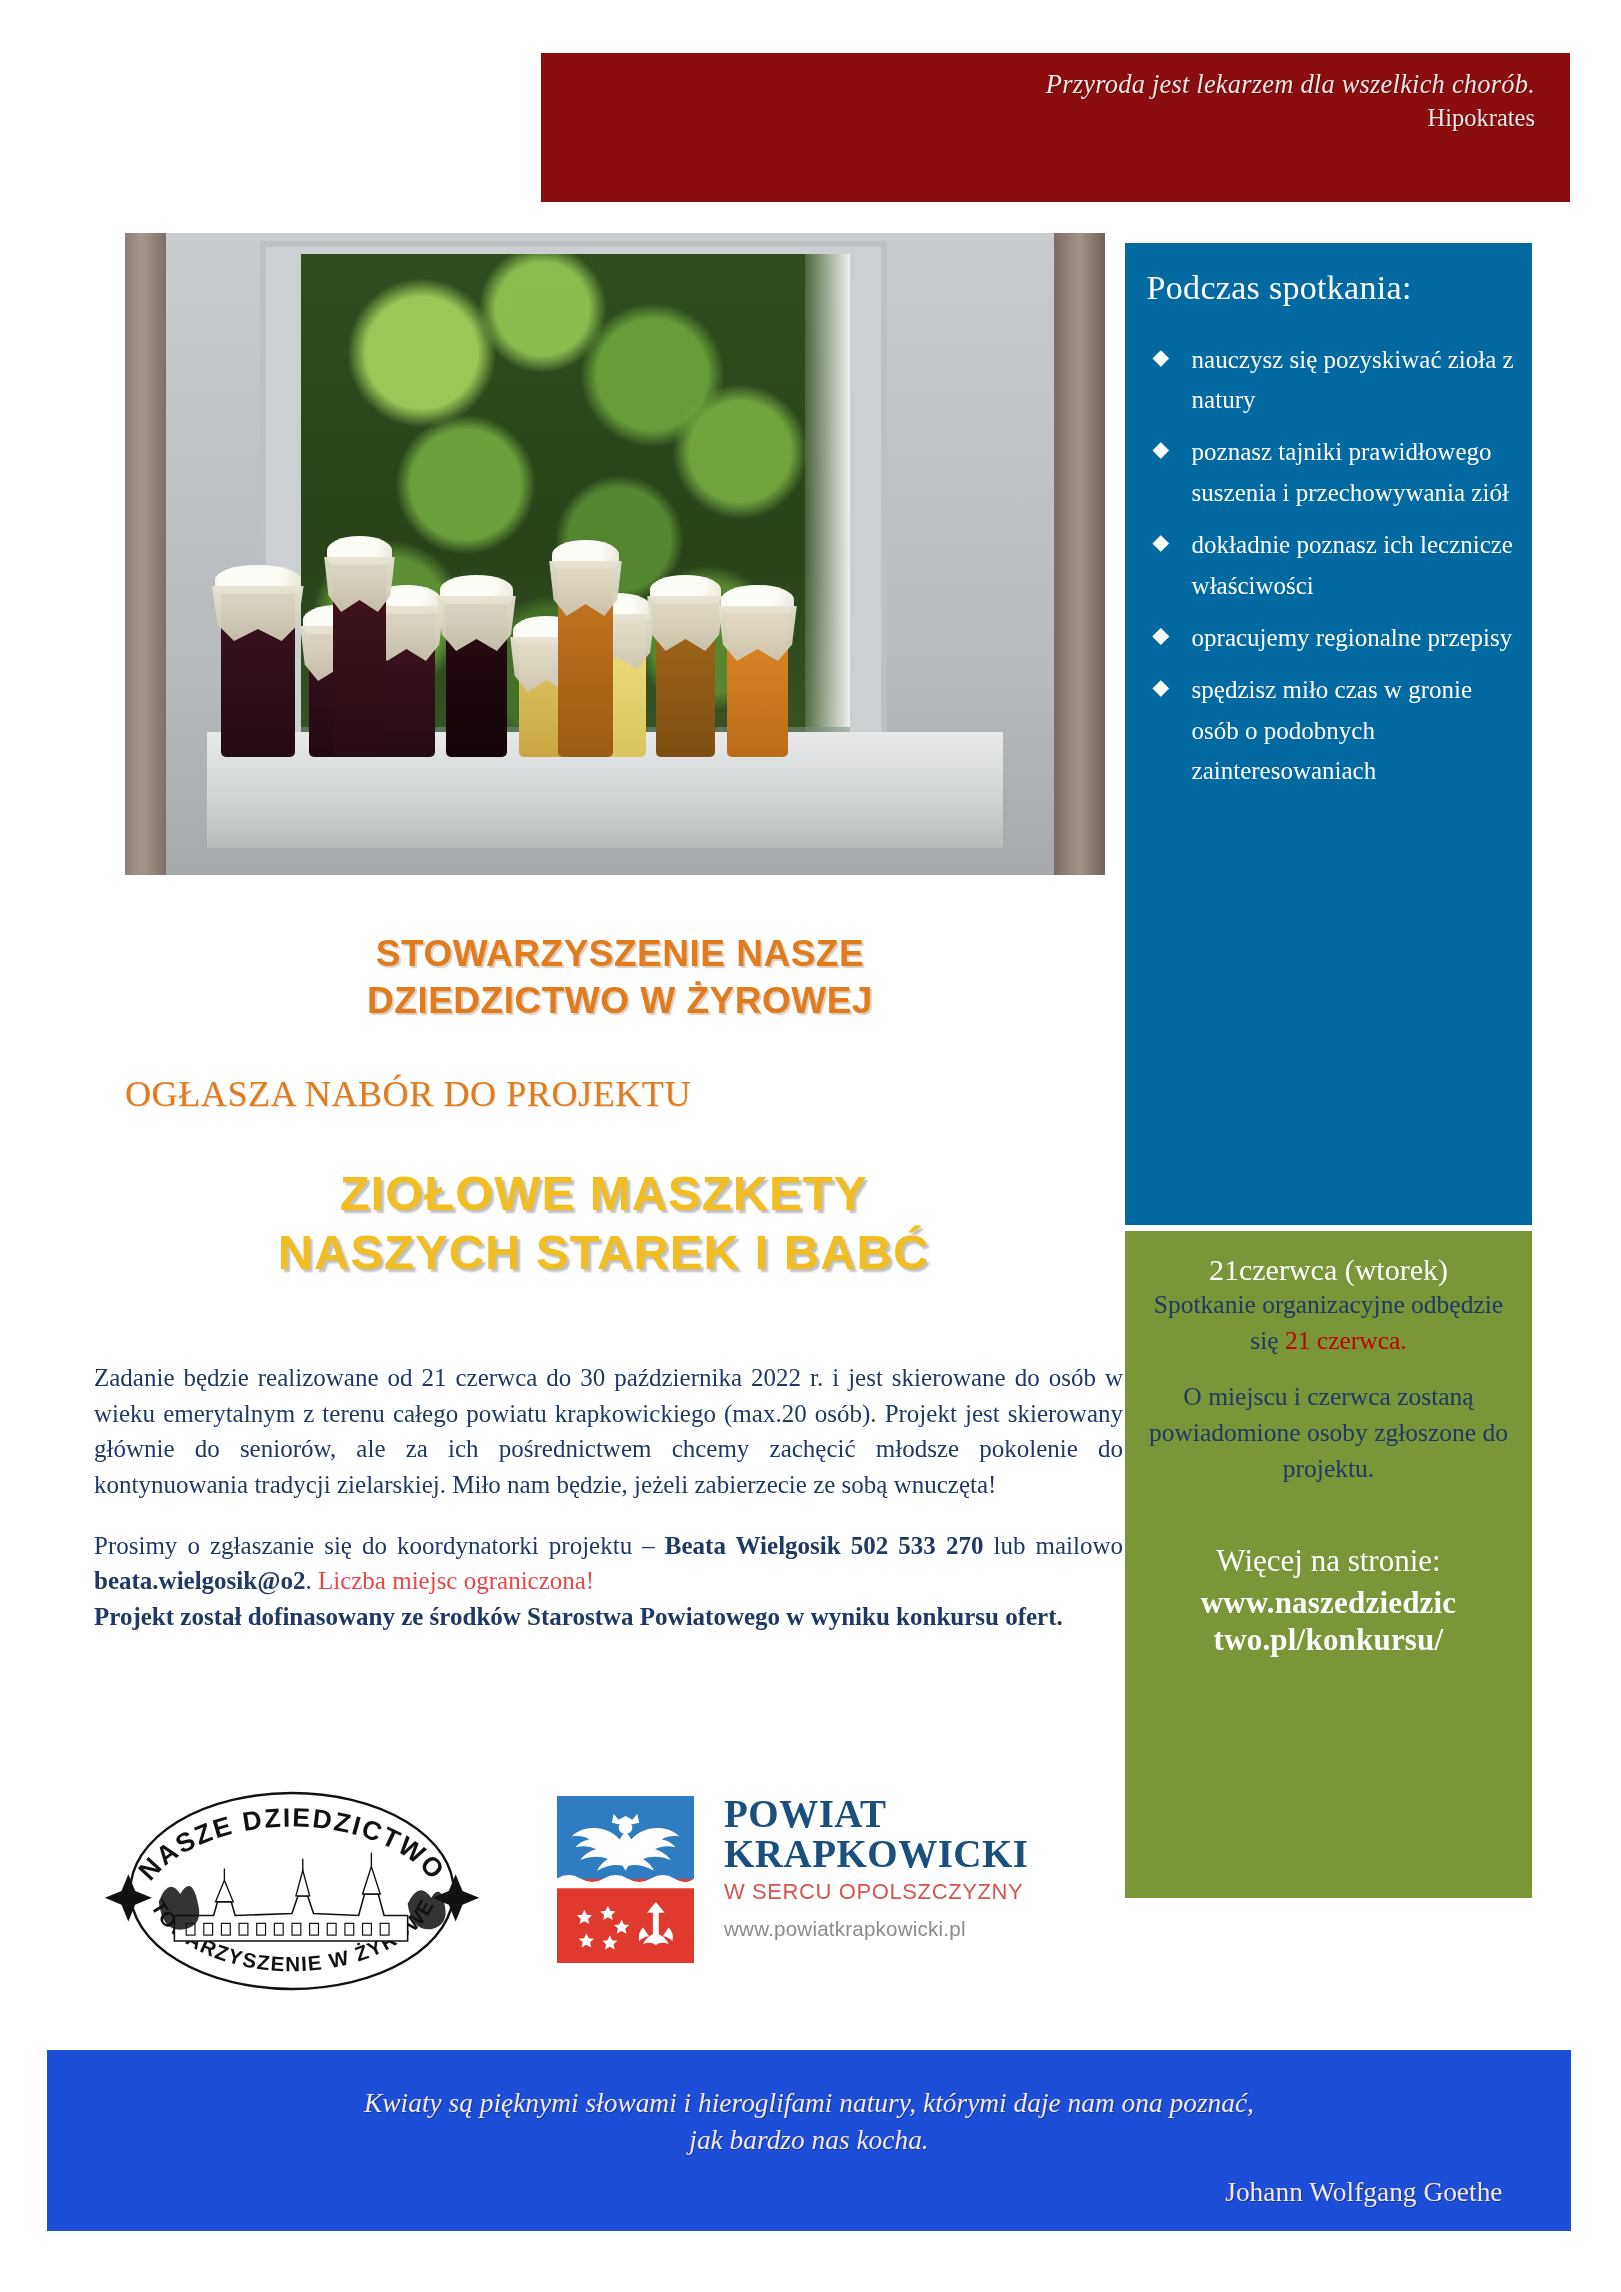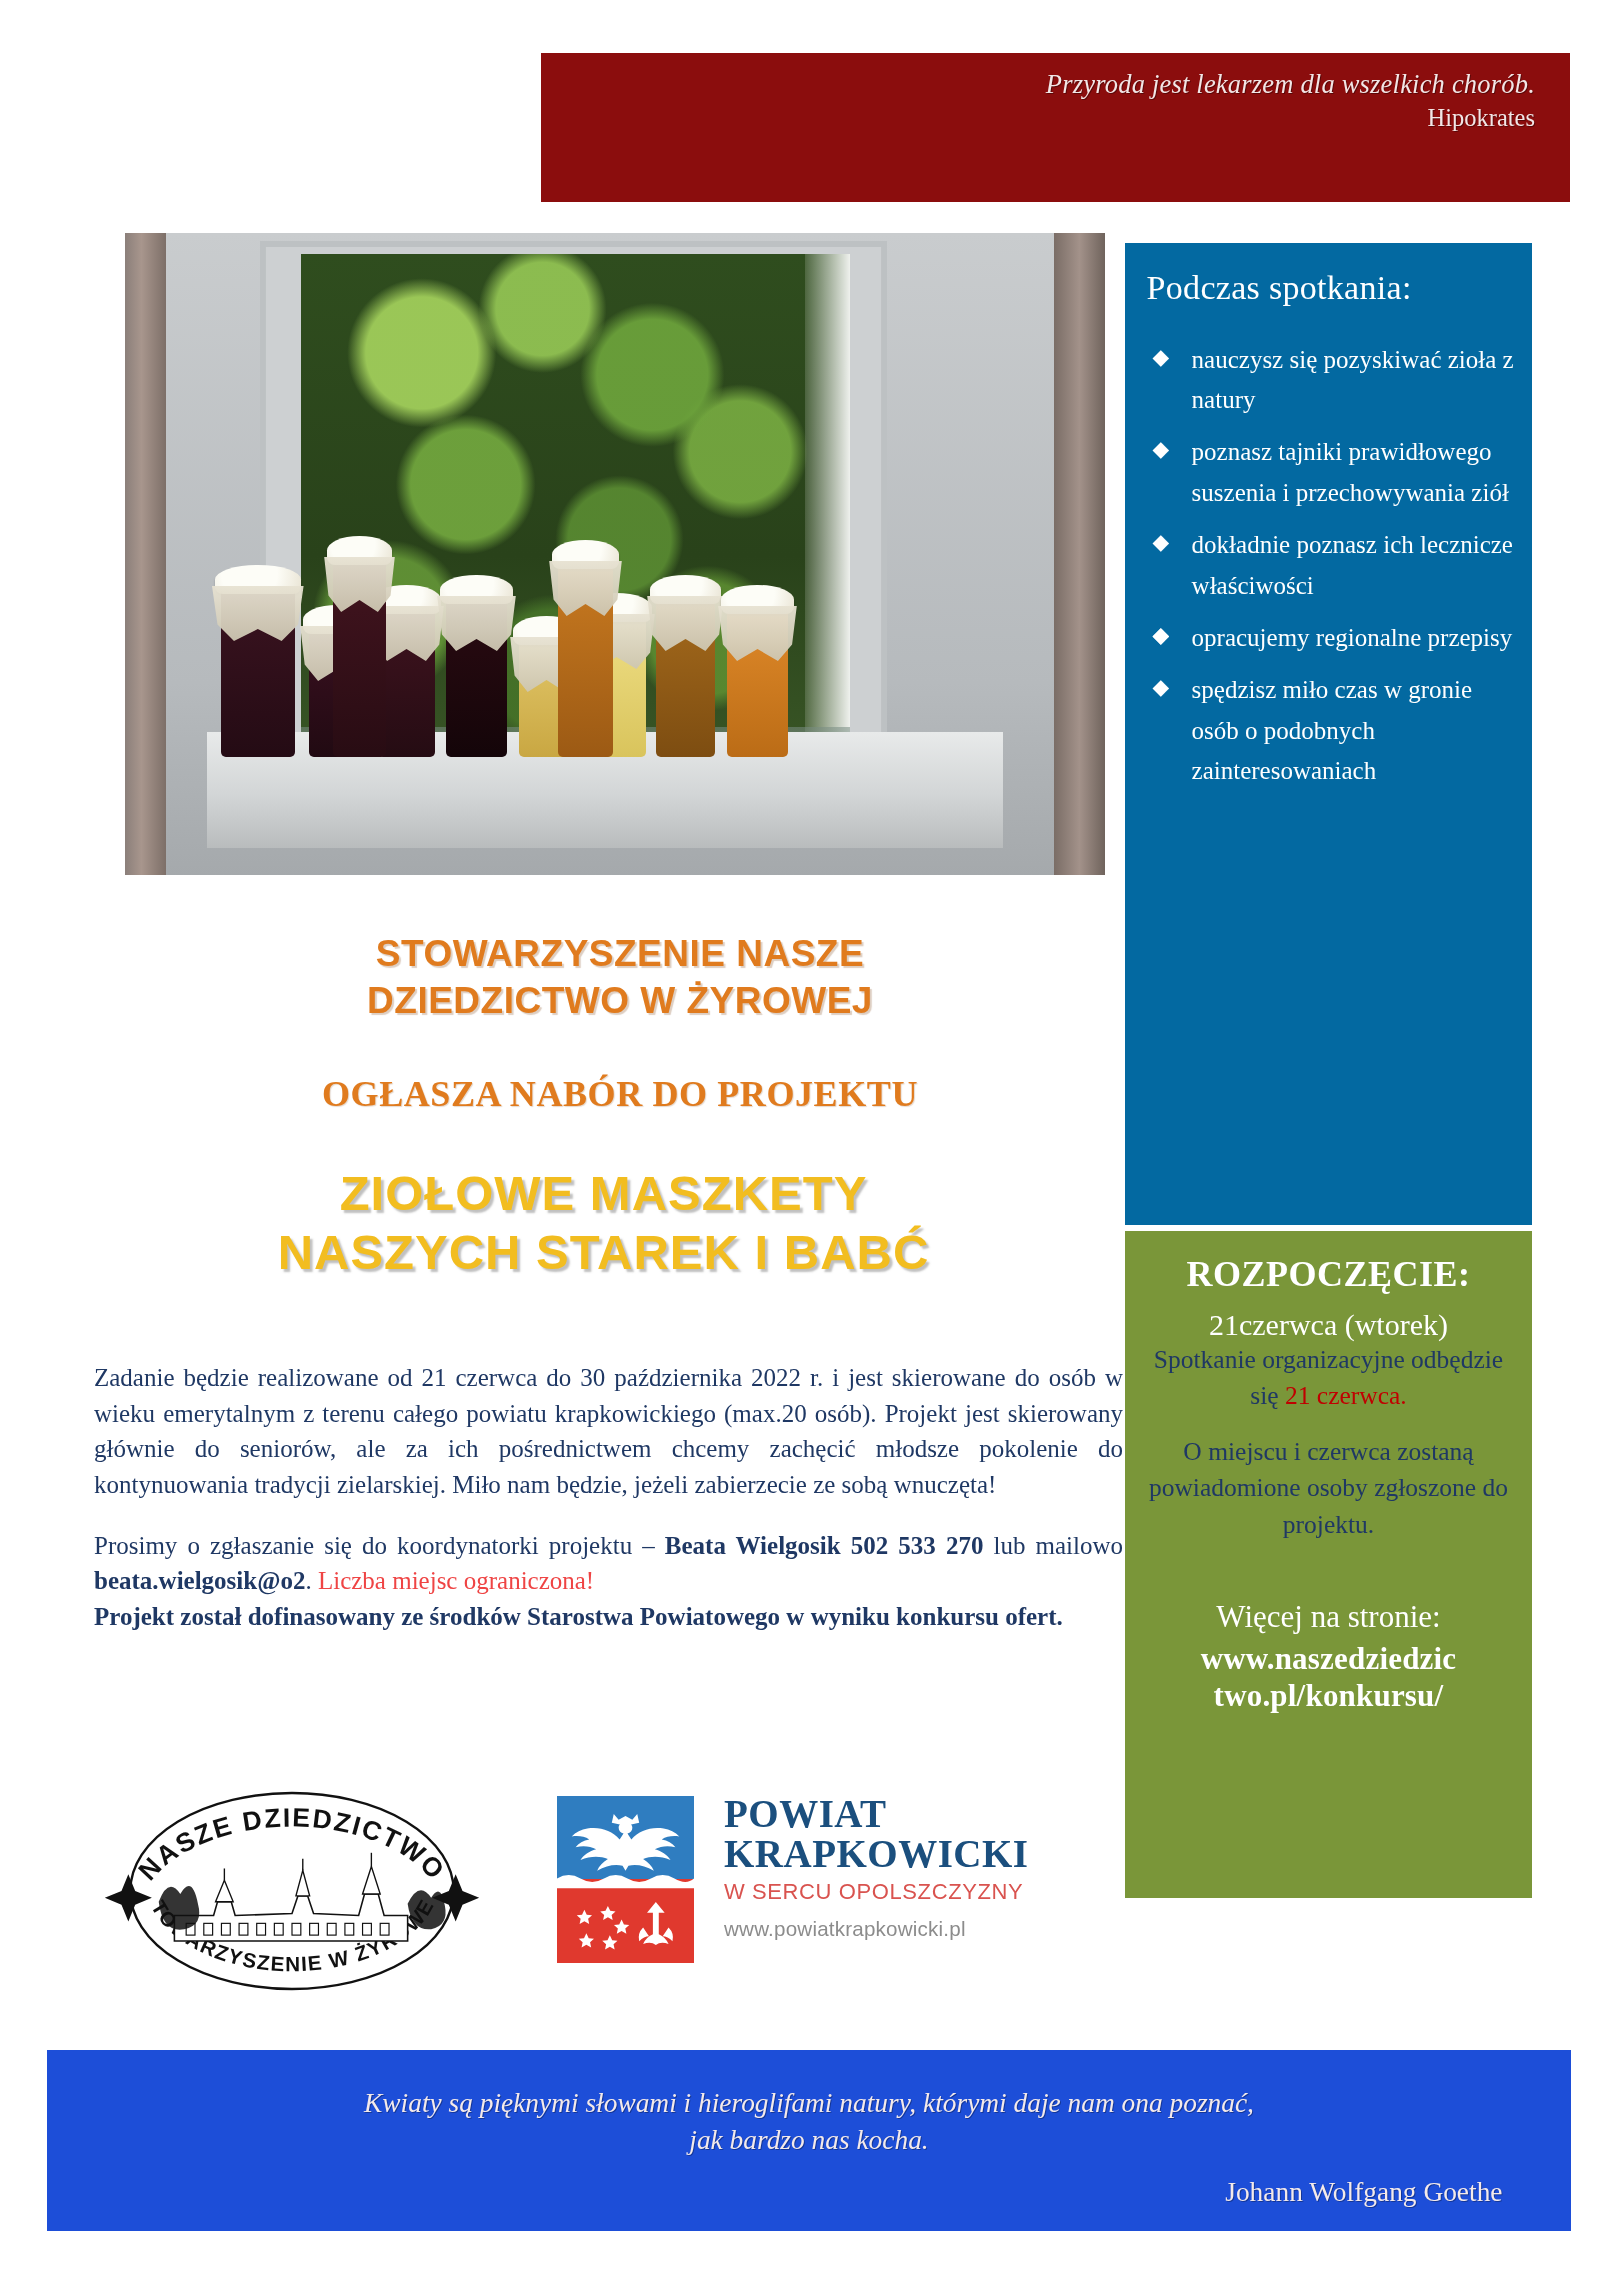--- a/index.html
+++ b/index.html
@@ -129,26 +129,25 @@
     font-family: "Liberation Sans", "DejaVu Sans", sans-serif;
     font-weight: bold;
     font-size: 37px;
     line-height: 1.26;
     letter-spacing: 0.5px;
     text-shadow: 2px 2px 1px rgba(120,60,10,0.25);
   }
   .announce {
     position: absolute;
     left: 125px; top: 1073px; width: 990px;
-    text-align: center;
+    text-align: left;
     color: #e07b1e;
     font-size: 36px;
     letter-spacing: 0.6px;
     text-shadow: 1px 1px 1px rgba(120,60,10,0.2);
-    font-weight: bold;
   }
   .project-title {
     position: absolute;
     left: 84px; top: 1164px; width: 1039px;
     text-align: center;
     color: #f2bd20;
     font-family: "Liberation Sans", "DejaVu Sans", sans-serif;
     font-weight: bold;
     font-size: 49px;
     line-height: 1.2;
@@ -478,21 +477,20 @@
     <li><span class="bullet">◆</span><span>nauczysz się pozyskiwać zioła z natury</span></li>
     <li><span class="bullet">◆</span><span>poznasz tajniki prawidłowego suszenia  i przechowywania ziół</span></li>
     <li><span class="bullet">◆</span><span>dokładnie poznasz  ich lecznicze właściwości</span></li>
     <li><span class="bullet">◆</span></li>
     <li><span class="bullet">◆</span><span>opracujemy regionalne przepisy</span></li>
     <li><span class="bullet">◆</span><span>spędzisz miło czas w gronie osób o podobnych zainteresowaniach</span></li>
   </ul>
 </div>
 
 <div class="panel-green">
-  <div class="g-head">ROZPOCZĘCIE:</div>
   <div class="g-date">21czerwca (wtorek)</div>
   <div class="g-info"><span>Spotkanie organizacyjne odbędzie się </span><span class="hot">21 czerwca.</span></div>
   <div class="g-info2">O miejscu i czerwca zostaną powiadomione osoby zgłoszone do projektu.</div>
   <div class="g-more">Więcej na stronie:</div>
   <div class="g-url">
     <div>www.naszedziedzic</div>
     <div>two.pl/konkursu/</div>
   </div>
 </div>
 

